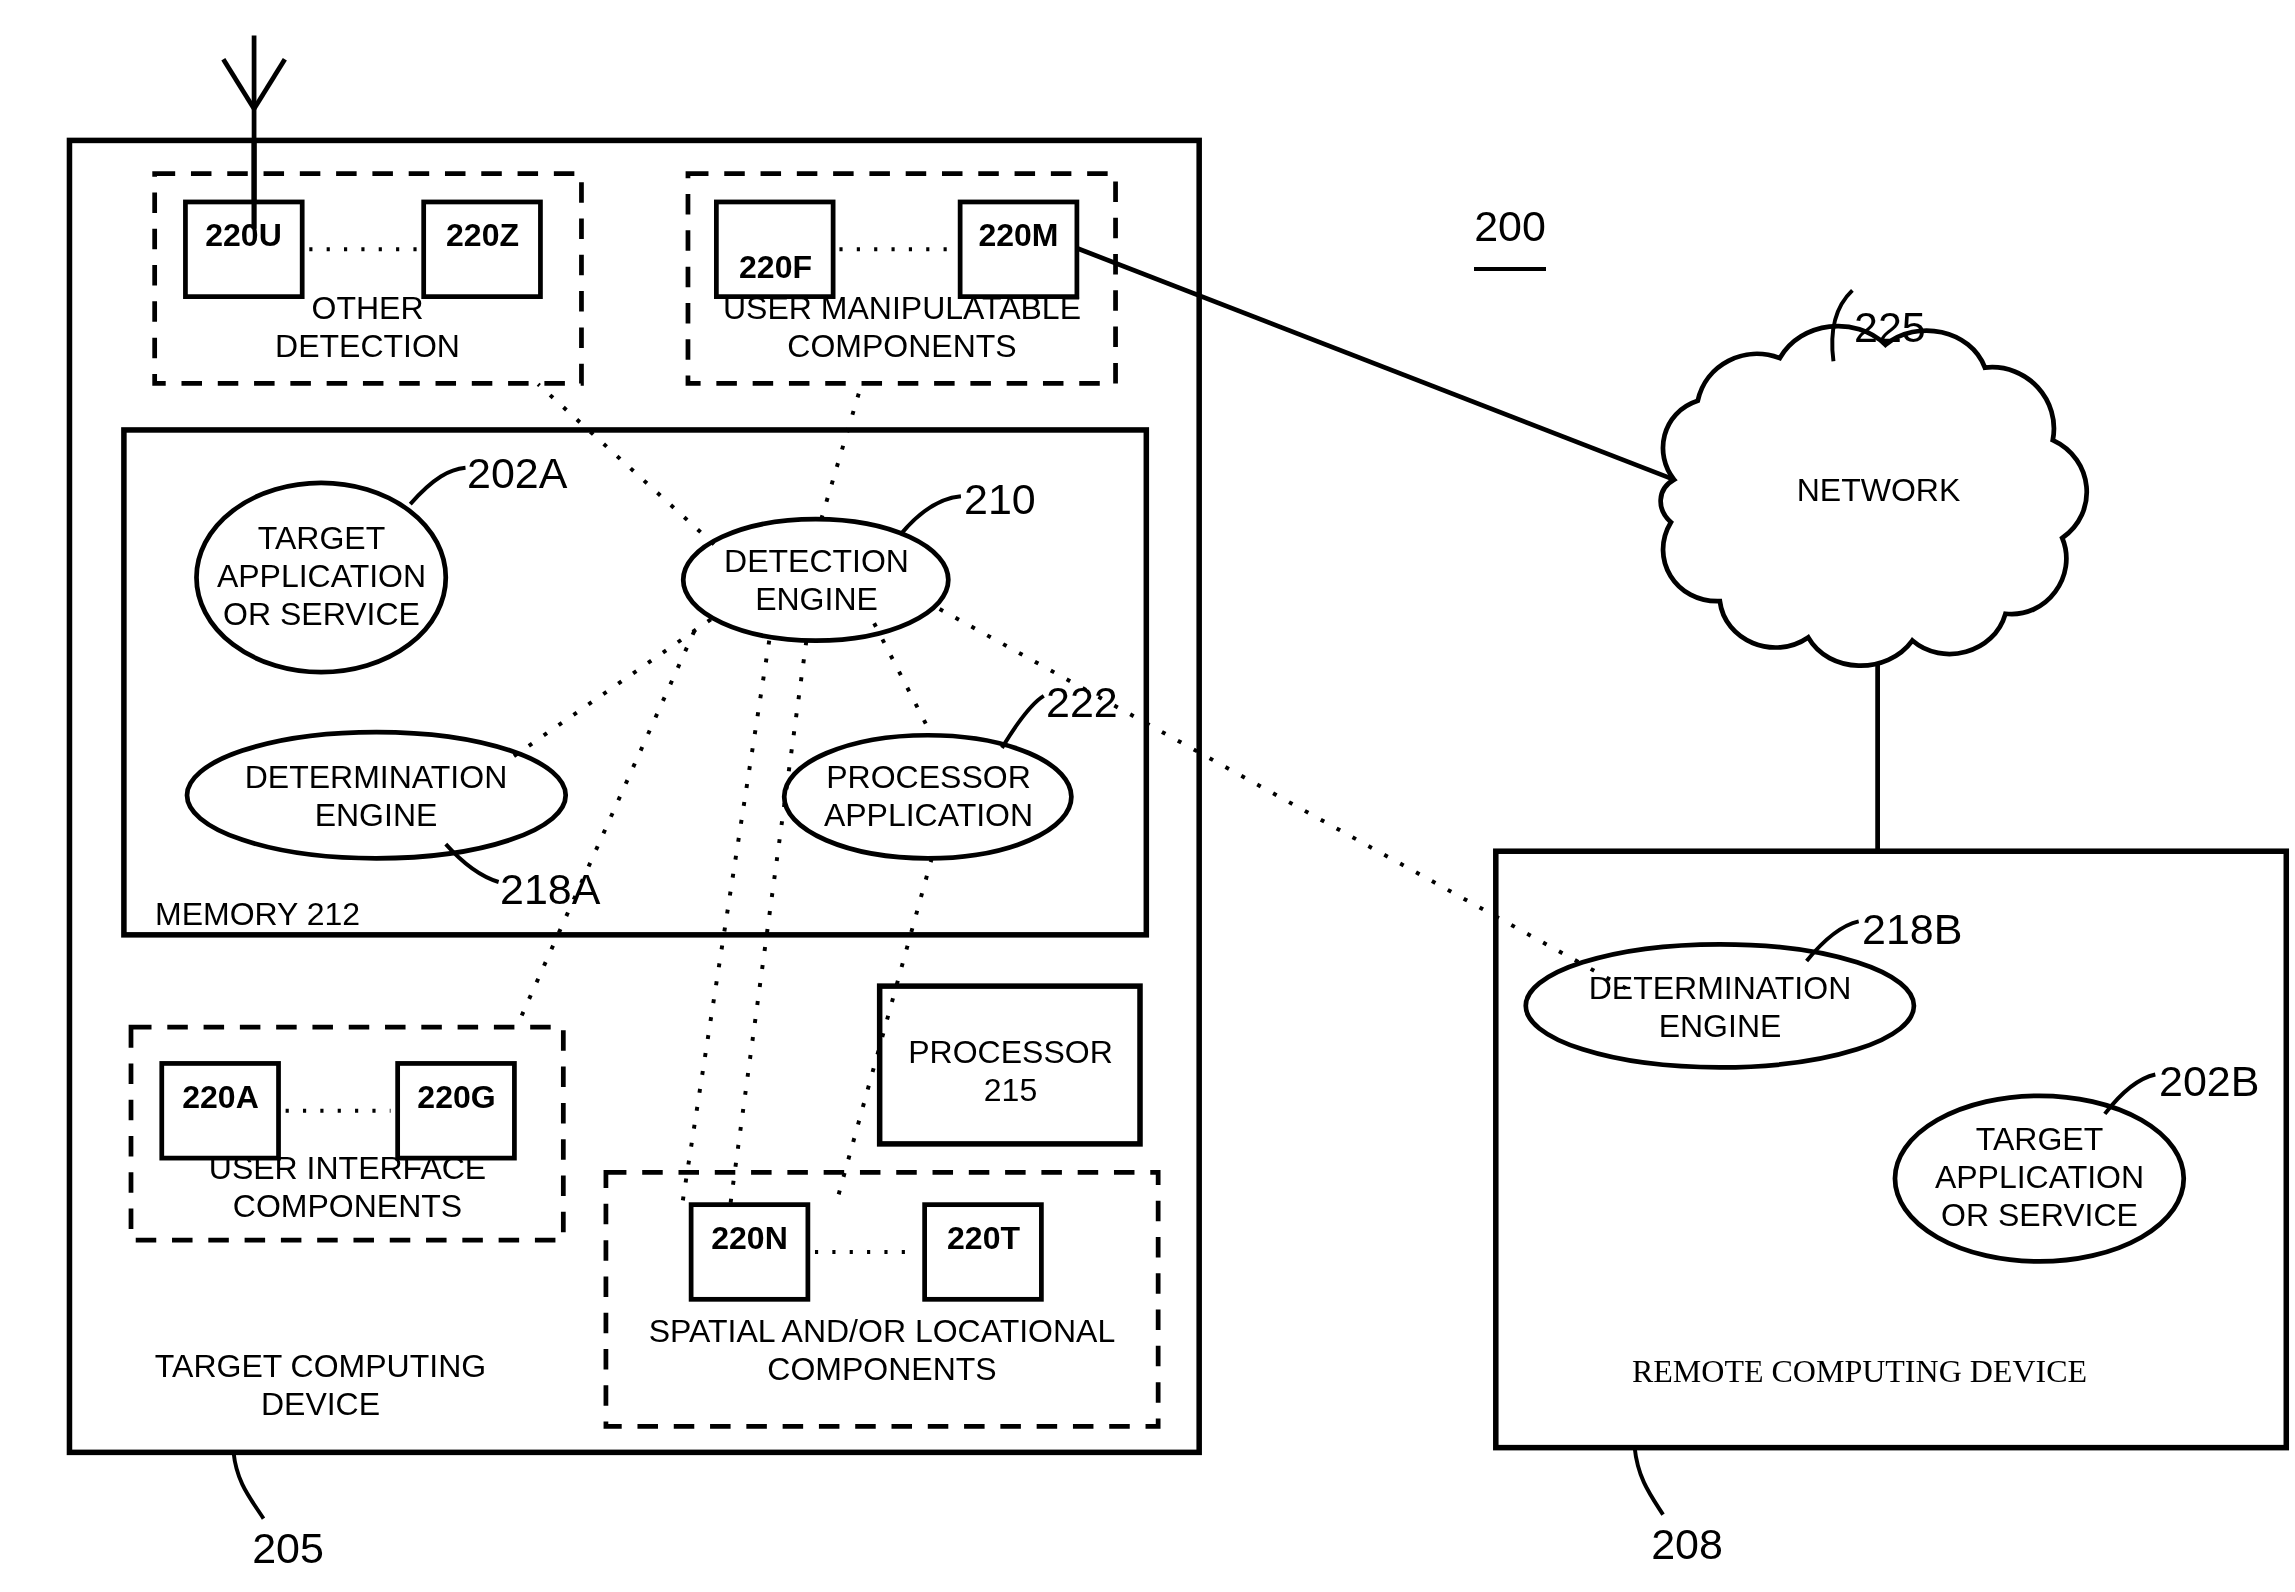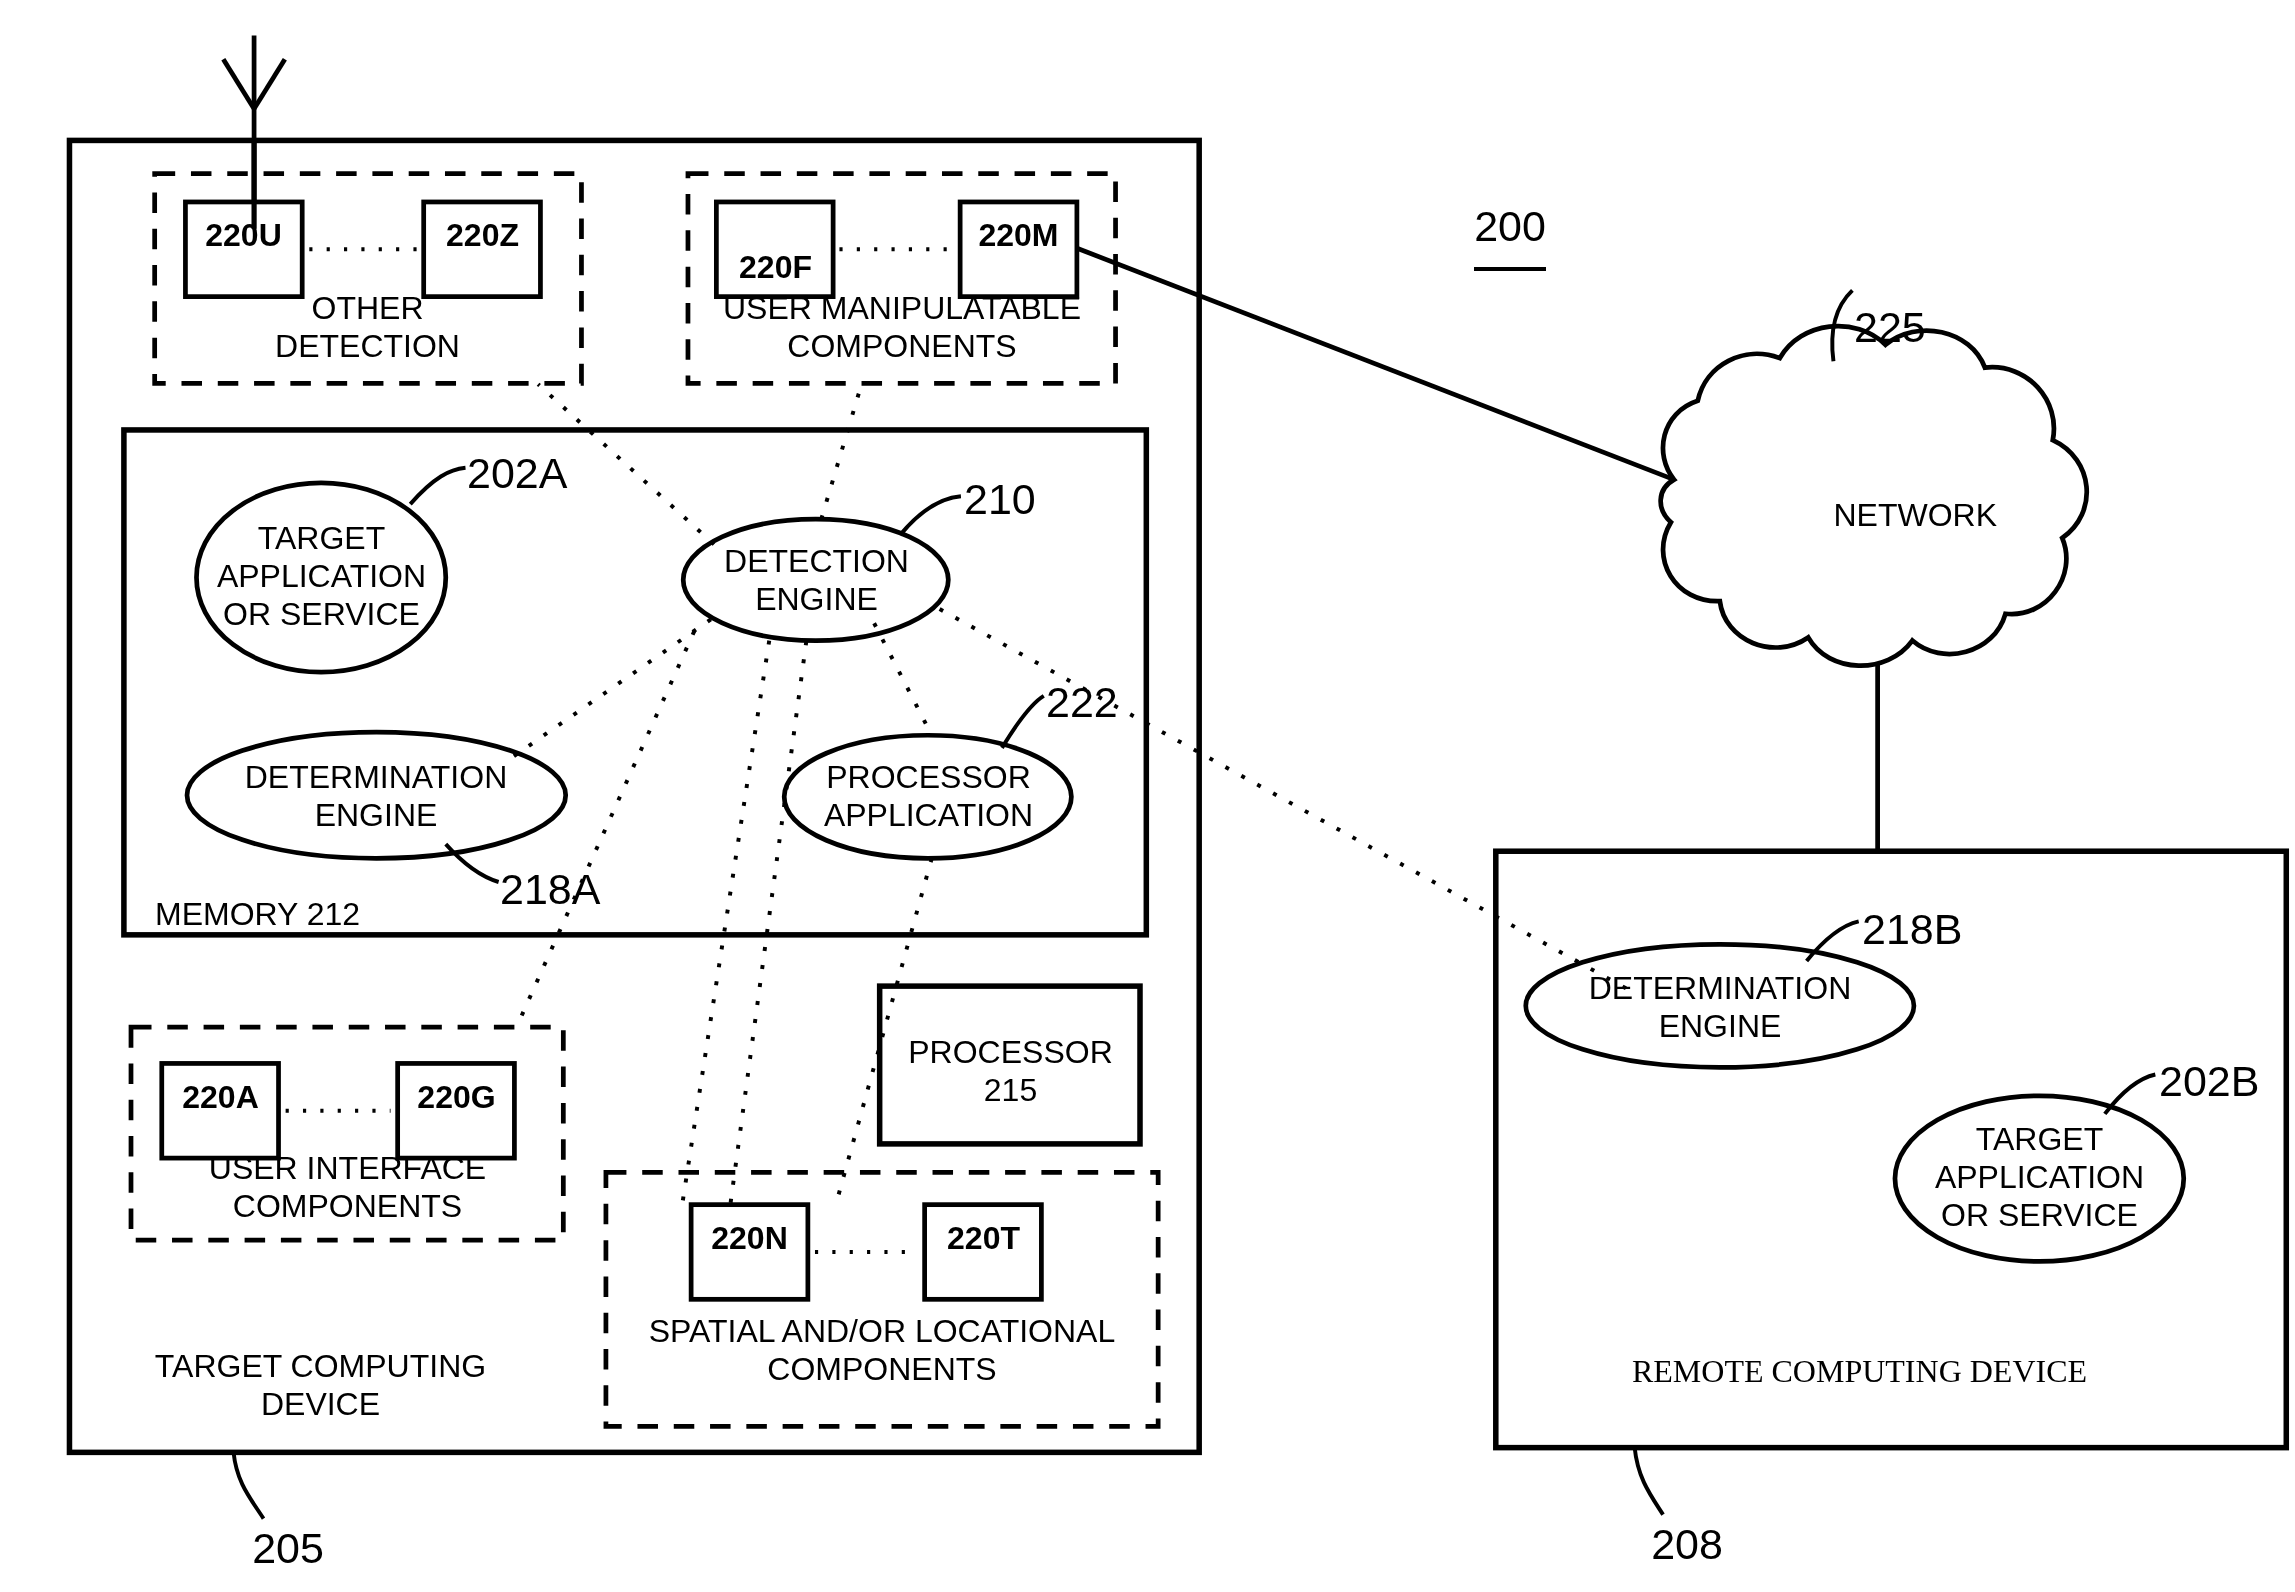--- a/index.html
+++ b/index.html
@@ -190,21 +190,21 @@
 
   <div class="lbl t-box" style="left:691px; top:1220px; width:117px;">220N</div>
   <div class="lbl t-box" style="left:925px; top:1220px; width:117px;">220T</div>
   <div class="lbl t-grp" style="left:617px; top:1313px; width:530px;">SPATIAL AND/OR LOCATIONAL
 COMPONENTS</div>
 
   <div class="lbl t-dev" style="left:123px; top:1324px; width:395px;margin-top:24px;">TARGET COMPUTING
 DEVICE</div>
   <div class="lbl t-ref" style="left:233px; top:1523px; width:110px;">205</div>
 
-  <div class="lbl t-grp" style="left:1760px; top:497px; width:237px;text-align:right;">NETWORK</div>
+  <div class="lbl t-grp" style="left:1760px; top:472px; width:237px;">NETWORK</div>
   <div class="lbl t-ref" style="left:1854px; top:302px; width:110px; text-align:left;">225</div>
 
   <div class="lbl t-ell" style="left:1570px; top:970px; width:300px;">DETERMINATION
 ENGINE</div>
   <div class="lbl t-ref" style="left:1862px; top:904px; width:126px; text-align:left;">218B</div>
 
   <div class="lbl t-ell" style="left:1925px; top:1121px; width:229px;">TARGET
 APPLICATION
 OR SERVICE</div>
   <div class="lbl t-ref" style="left:2159px; top:1056px; width:126px; text-align:left;">202B</div>

